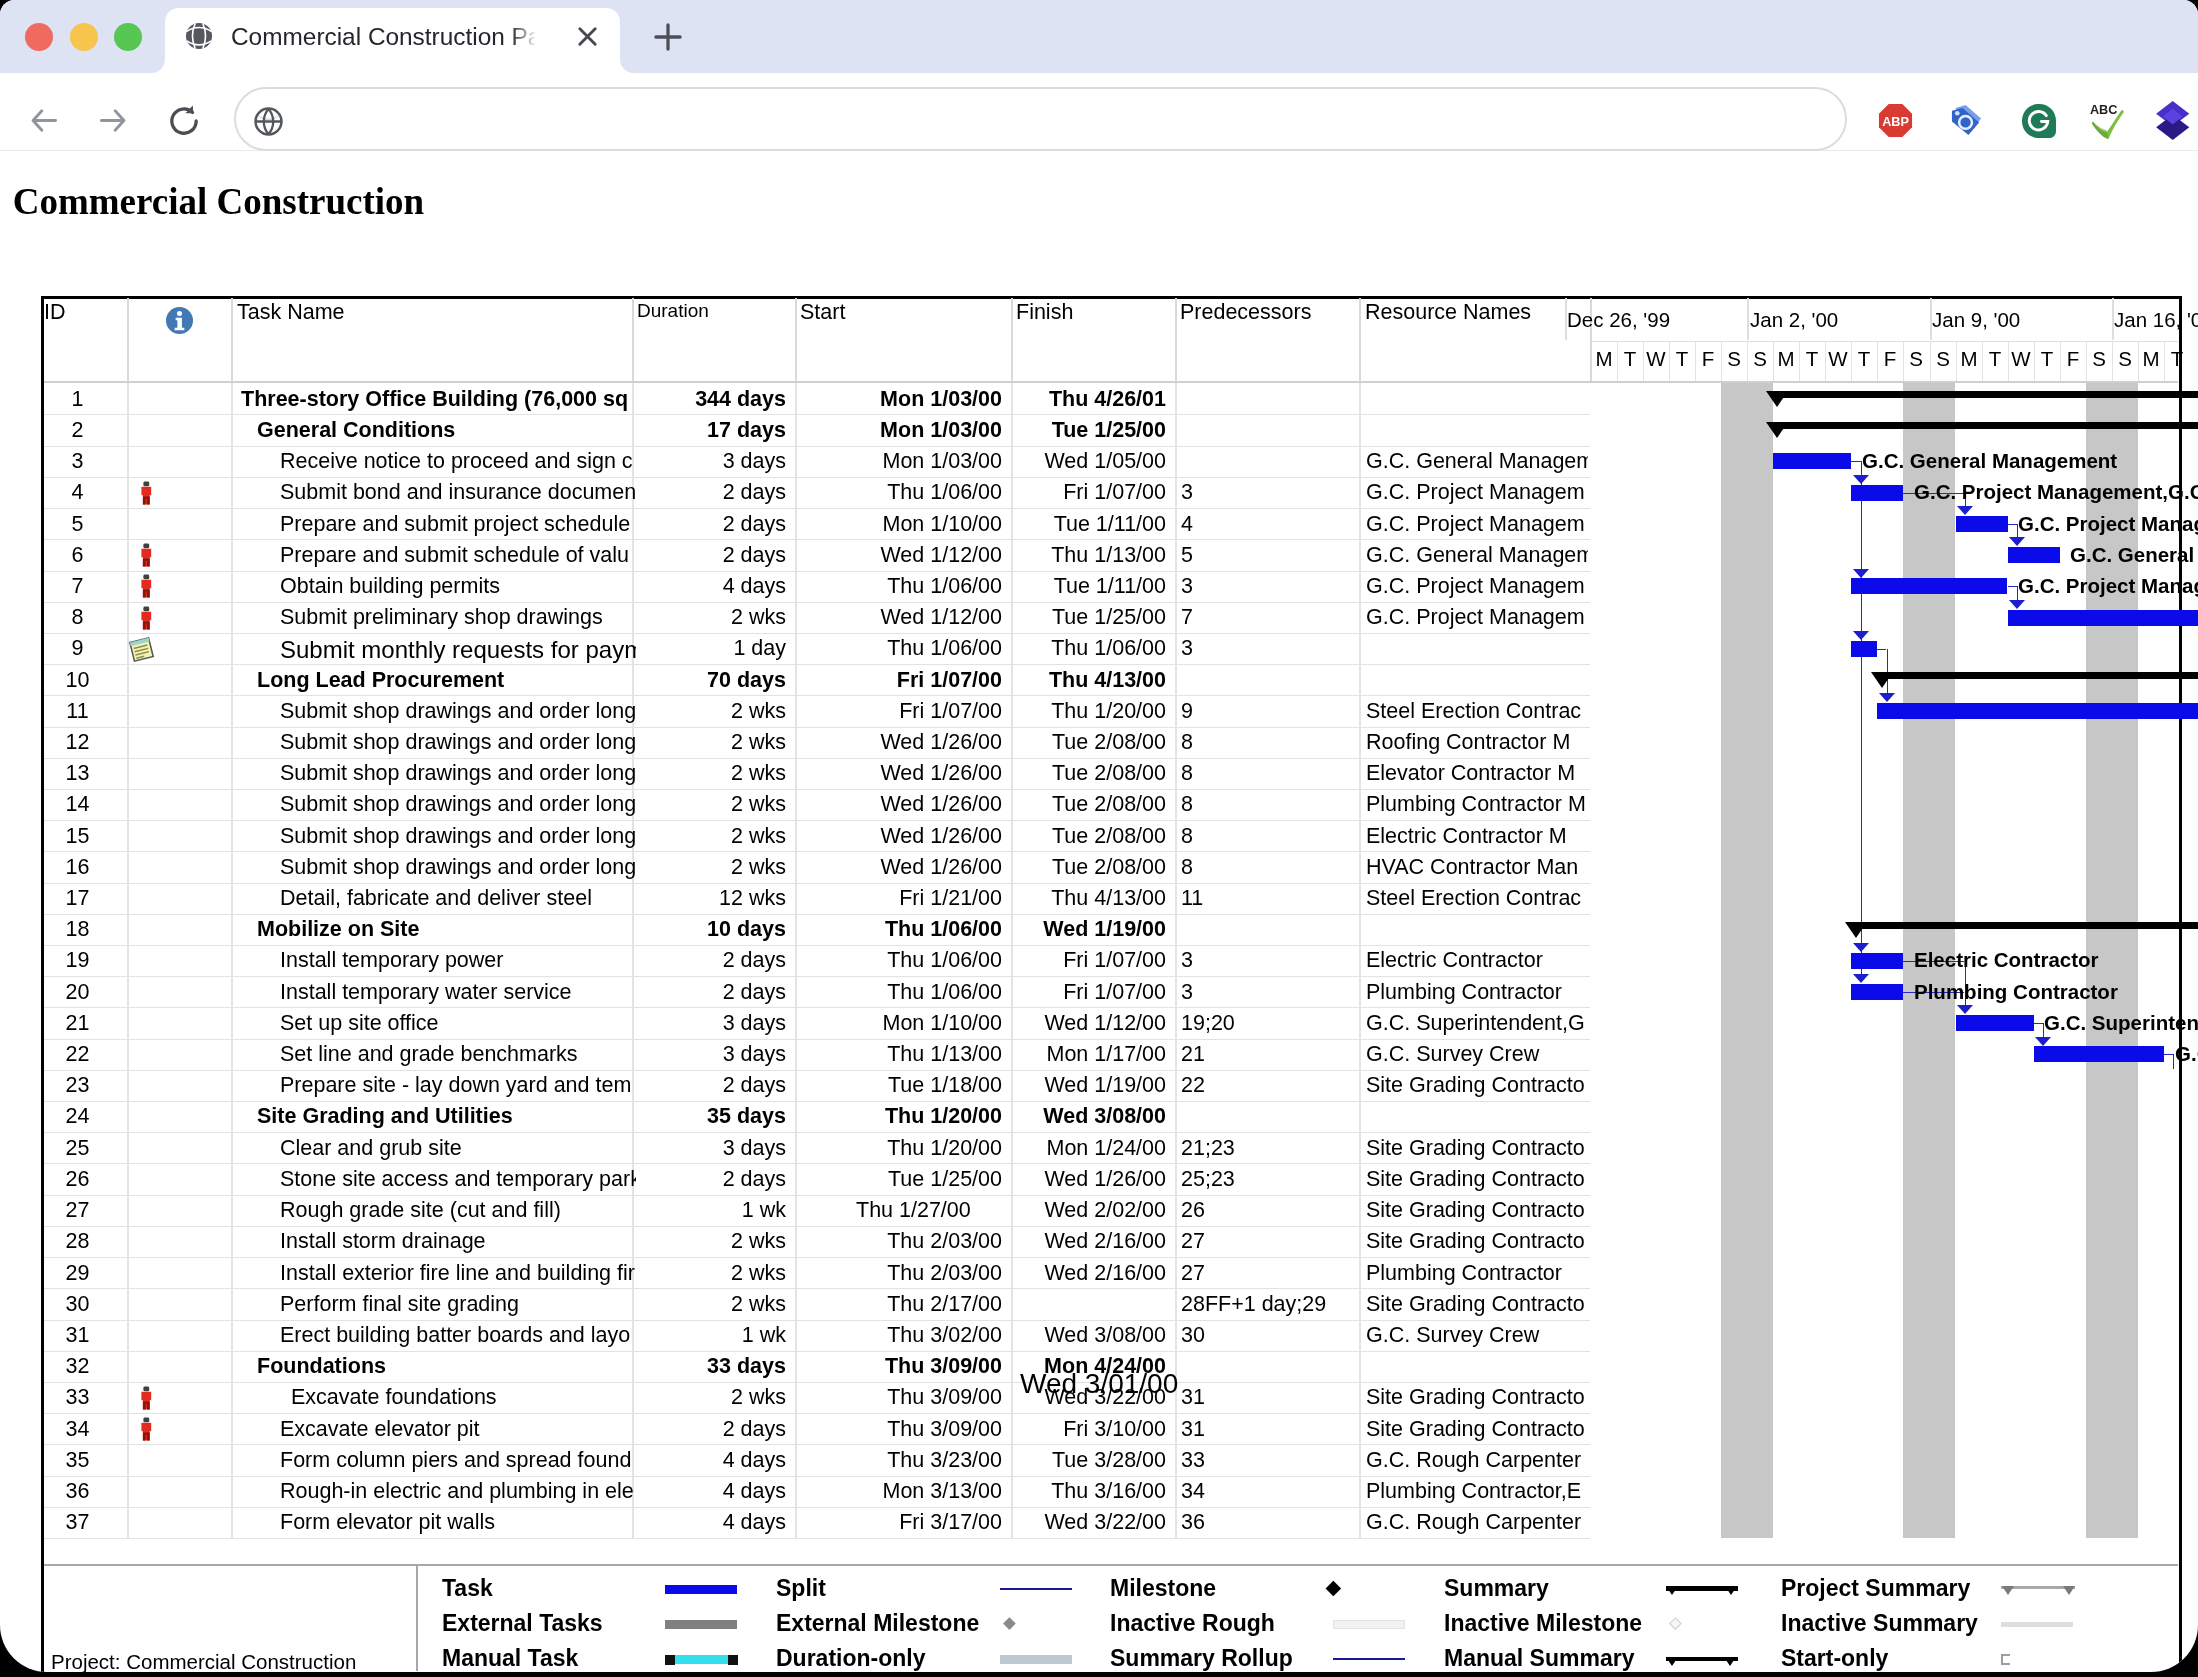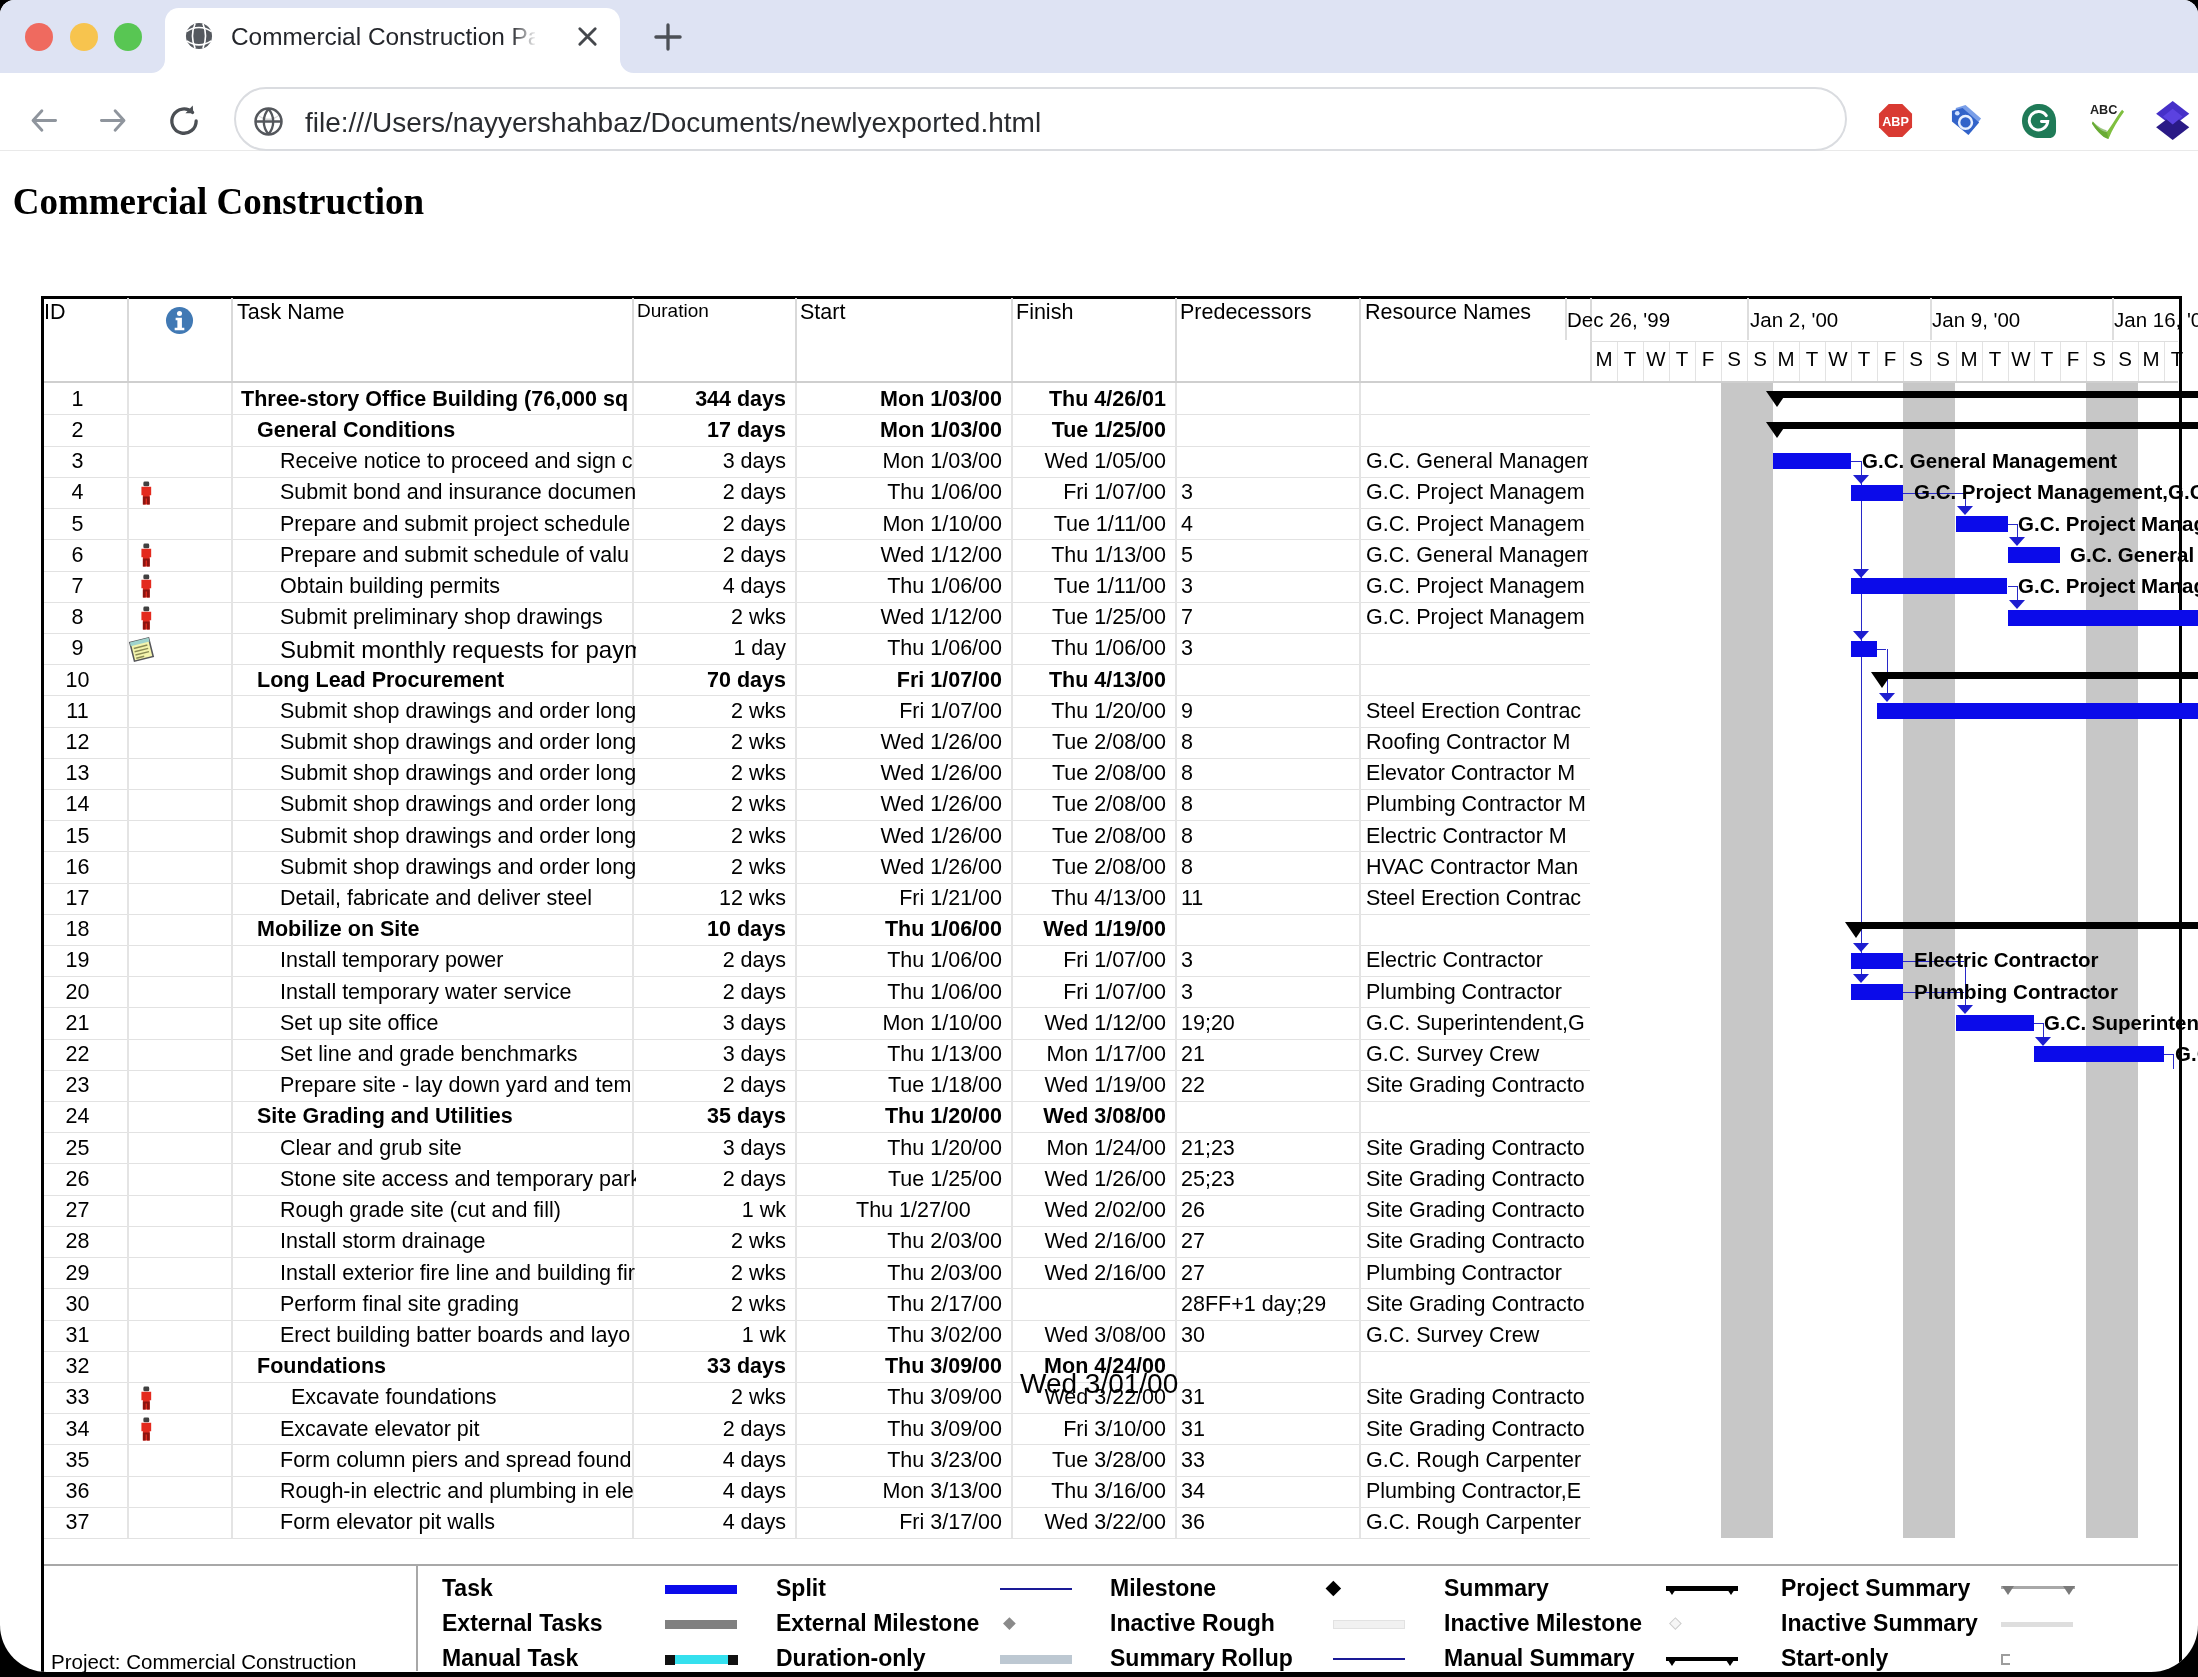--- a/index.html
+++ b/index.html
@@ -54,21 +54,20 @@
 <svg class="abs" style="left:166px;top:103px" width="36" height="36" viewBox="0 0 37 37">
 <path d="M31 18.5 A 12.5 12.5 0 1 1 27.3 9.7" stroke="#4b4f54" stroke-width="3.4" fill="none" stroke-linecap="round"></path>
 <path d="M27.5 2.5 L28 10.5 L20 10.5 Z" fill="#4b4f54"></path>
     </svg>
 <div class="abs" style="left:234px;top:87px;width:1613px;height:64px;border:2px solid #dadce0;border-radius:33px;background:#fff"></div>
 <svg class="abs" style="left:253px;top:106px" width="31" height="31" viewBox="0 0 32 32">
 <circle cx="16" cy="16" r="13.4" fill="none" stroke="#54575c" stroke-width="2.6"></circle>
 <path d="M3 16 H29 M16 3 A 18 19 0 0 0 16 29 M16 3 A 18 19 0 0 1 16 29" stroke="#54575c" stroke-width="2.4" fill="none"></path>
 <path d="M5 9 C9 12 13 13 16 13 C19 13 23 12 27 9 L27 10 C23 13.5 19 14.5 16 14.5 C13 14.5 9 13.5 5 10 Z" fill="#54575c" opacity="0.25"></path>
 </svg>
-<div class="t" style="left:305px;top:107px;font-size:28px;color:#2a2c30">file:///Users/nayyershahbaz/Documents/newlyexported.html</div>
 <svg class="abs" style="left:1877px;top:102px" width="37" height="37" viewBox="0 0 38 38">
 <path d="M12 2 H26 L36 12 V26 L26 36 H12 L2 26 V12 Z" fill="#d93a32"></path>
 <text x="19" y="25" font-family="Liberation Sans" font-size="13" font-weight="bold" fill="#fff" text-anchor="middle">ABP</text>
     </svg>
 <svg class="abs" style="left:1950px;top:103px" width="33" height="35" viewBox="0 0 34 36">
 <path d="M14 4 L30 18 L20 31 L4 18 L4 7 Z" fill="#7a9fe8" transform="translate(2,-2)"></path>
 <path d="M13 5 L30 20 L19 33 L2 19 L2 8 Z" fill="#3263c9"></path>
 <circle cx="7.5" cy="10.5" r="2.4" fill="#cfe0ff"></circle>
 <circle cx="16" cy="20" r="6.6" fill="none" stroke="#e8f0ff" stroke-width="2.6"></circle>
 </svg>

